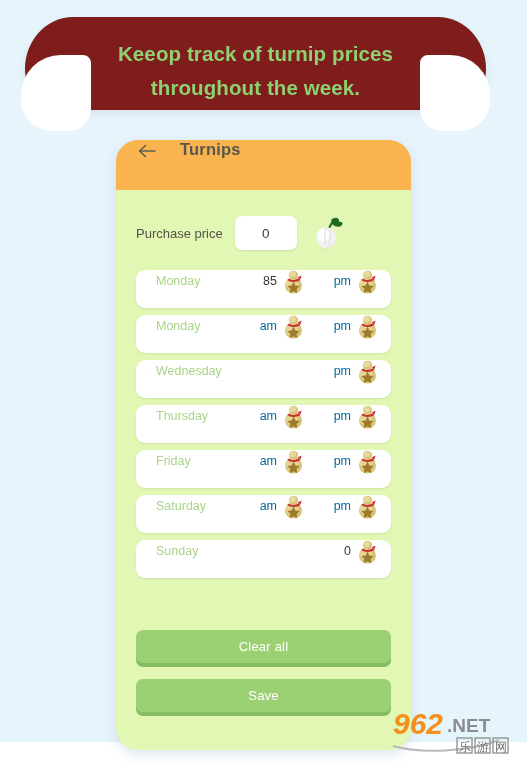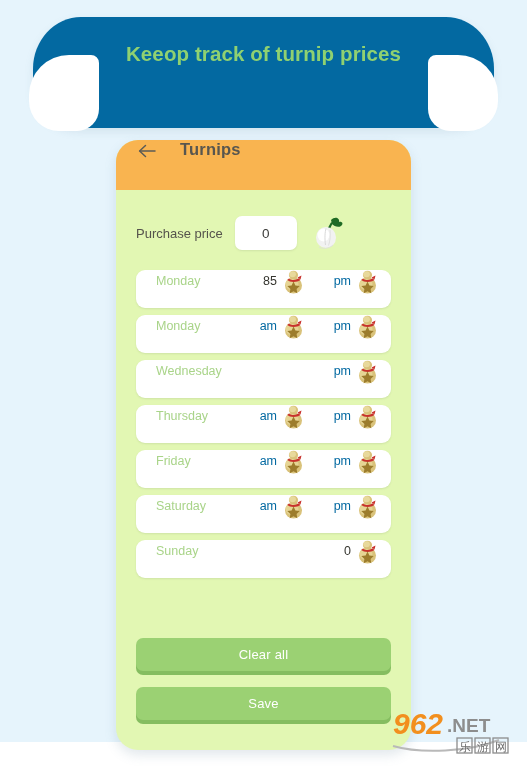--- a/index.html
+++ b/index.html
@@ -25,25 +25,25 @@
     position: absolute;
     left: 0; top: 742px;
     width: 527px;
     height: 26px;
     background: #ffffff;
   }
 
   
   .cloud {
     position: absolute;
-    left: 33px;
+    left: 25px;
     top: 17px;
     width: 461px;
-    height: 111px;
-    background: #0369a1;
+    height: 93px;
+    background: #7f1d1d;
     border-radius: 48px 48px 46px 46px / 52px 52px 40px 40px;
     box-shadow: 0 4px 9px rgba(120,150,170,0.16);
   }
   .cloud:before {
     content: "";
     position: absolute;
     left: -4px;
     top: 38px;
     width: 70px;
     height: 76px;
@@ -207,41 +207,42 @@
     border-radius: 7px;
     background: #9bd173;
     color: #ffffff;
     font-size: 13px;
     font-family: "Liberation Sans", sans-serif;
     cursor: pointer;
     box-shadow: 0 4px 0 #85bd60;
     margin-bottom: 16px;
     letter-spacing: 0.2px;
   }
-  .btn:last-child { margin-bottom: 0; }
+  .btn:last-child { margin-bottom: 8px; }
 
   
   .watermark {
     position: absolute;
     right: 6px;
     bottom: 8px;
     width: 130px;
     height: 58px;
     z-index: 20;
   }
 </style>
 </head>
 <body>
 
 <div class="bg-blue"></div>
 <div class="bg-white-bottom"></div>
 
 <div class="cloud">
   <div class="cloud-text">
     <div>Keeop track of turnip prices</div>
+    <div>throughout the week.</div>
   </div>
 </div>
 
 <div class="panel">
 
   <div class="appbar">
     <div class="back-arrow">
       <svg width="20" height="16" viewBox="0 0 20 16" aria-hidden="true">
         <path d="M18 8 H3" stroke="#5b5b55" stroke-width="1.5" fill="none" stroke-linecap="round"></path>
         <path d="M8.5 2.5 L2.6 8 L8.5 13.5" stroke="#5b5b55" stroke-width="1.5" fill="none" stroke-linecap="round" stroke-linejoin="round"></path>

